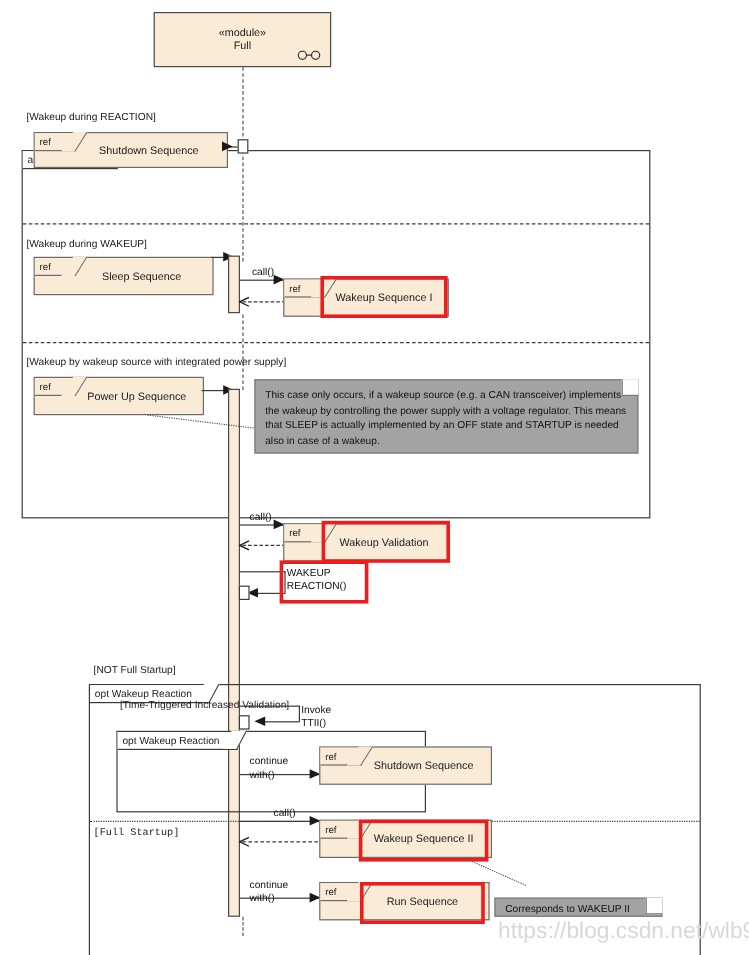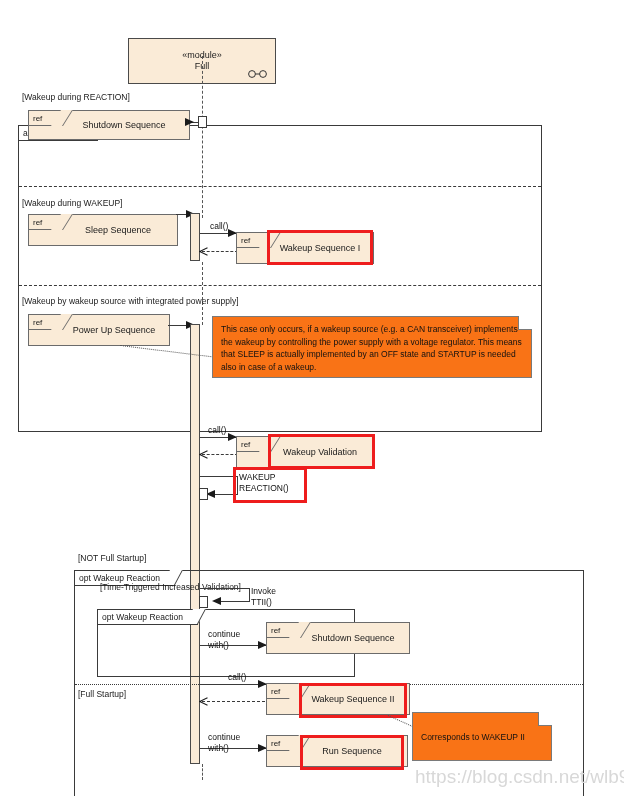--- a/index.html
+++ b/index.html
@@ -9,21 +9,21 @@
     color:#1a1a1a;
   }
   #canvas{position:absolute;left:0;top:0;width:624px;height:796px;}
 
   
   .abs{position:absolute;box-sizing:border-box;}
 
   
   .lifeline-head{
     background:#faebd7;border:1px solid #4a4a4a;
-    display:flex;flex-direction:column;align-items:center;justify-content:center;margin-top:28px;
+    display:flex;flex-direction:column;align-items:center;justify-content:center;
   }
   .lifeline-head .stereo{font-size:9px;line-height:11px;}
   .lifeline-head .name{font-size:9px;line-height:11px;}
   .ball-socket{position:absolute;right:6px;bottom:5px;width:22px;height:8px;}
 
   
   .lifeline{
     border-left:1px dashed #555;
   }
   
@@ -74,21 +74,21 @@
     display:flex;align-items:center;justify-content:center;
     font-size:9px;text-align:center;padding-left:14px;box-sizing:border-box;
   }
   .refbox .reflabel.shifted{padding-left:30px;}
 
   
   .hl{position:absolute;border:3px solid #ee1d1d;background:transparent;pointer-events:none;}
 
   
   .note{
-    position:absolute;background:#f97316;border:1px solid #7a7a7a;
+    position:absolute;background:#a3a3a3;border:1px solid #7a7a7a;
     font-size:8.5px;line-height:12.5px;color:#111;
     padding:6px 8px 4px 8px;box-sizing:border-box;
   }
   .note .fold{
     position:absolute;right:-1px;top:-1px;width:13px;height:13px;
     background:#ffffff;border-left:1px solid #7a7a7a;border-bottom:1px solid #7a7a7a;
   }
 
   
   .msg-line{position:absolute;background:#3a3a3a;height:1px;}
@@ -240,21 +240,21 @@
   <div class="msg-label" style="left:208px;top:629px;">continue
 with()</div>
 
   <div class="refbox" style="left:266px;top:622px;width:142px;height:30px;">
     <div class="reftab">ref</div>
     <div class="reflabel shifted">Shutdown Sequence</div>
   </div>
 
   <div class="abs sep-dot" style="left:75px;top:684px;width:508px;"></div>
 
-  <div class="guard" style="left:78px;top:689px;">[Full Startup]</div>
+  <div class="guard" style="left:78px;top:689px;font-family:Liberation Mono, monospace;">[Full Startup]</div>
 
   <div class="msg-line" style="left:200px;top:684px;width:66px;"></div>
   <div class="arrow-r" style="left:258px;top:679.5px;"></div>
   <div class="msg-label" style="left:228px;top:672px;">call()</div>
   <div class="msg-dash" style="left:202px;top:701px;width:68px;"></div>
   <svg class="arrow-open-l" style="left:199px;top:696.5px;" viewBox="0 0 9 9">
     <path d="M8.5 0.8 L0.6 4.5 L8.5 8.2" fill="none" stroke="#1a1a1a" stroke-width="1.1"></path>
   </svg>
 
   <div class="refbox" style="left:266px;top:683px;width:142px;height:30px;">
@@ -269,20 +269,20 @@
 with()</div>
 
   <div class="refbox" style="left:266px;top:735px;width:140px;height:30px;">
     <div class="reftab">ref</div>
     <div class="reflabel shifted">Run Sequence</div>
   </div>
   <div class="hl" style="left:300px;top:735px;width:98px;height:29px;"></div>
 
   <div class="anchor" style="left:388px;top:715px;width:55px;transform:rotate(24deg);"></div>
 
-  <div class="note" style="left:412px;top:712px;width:140px;height:49px;display:flex;align-items:center;">
+  <div class="note" style="left:412px;top:748px;width:140px;height:16px;display:flex;align-items:center;">
     <div class="fold"></div>
     <span>Corresponds to WAKEUP II</span>
   </div>
 
   <div class="watermark" style="left:415px;top:766px;">https://blog.csdn.net/wlb9109</div>
 
 </div>
 
 </body></html>

